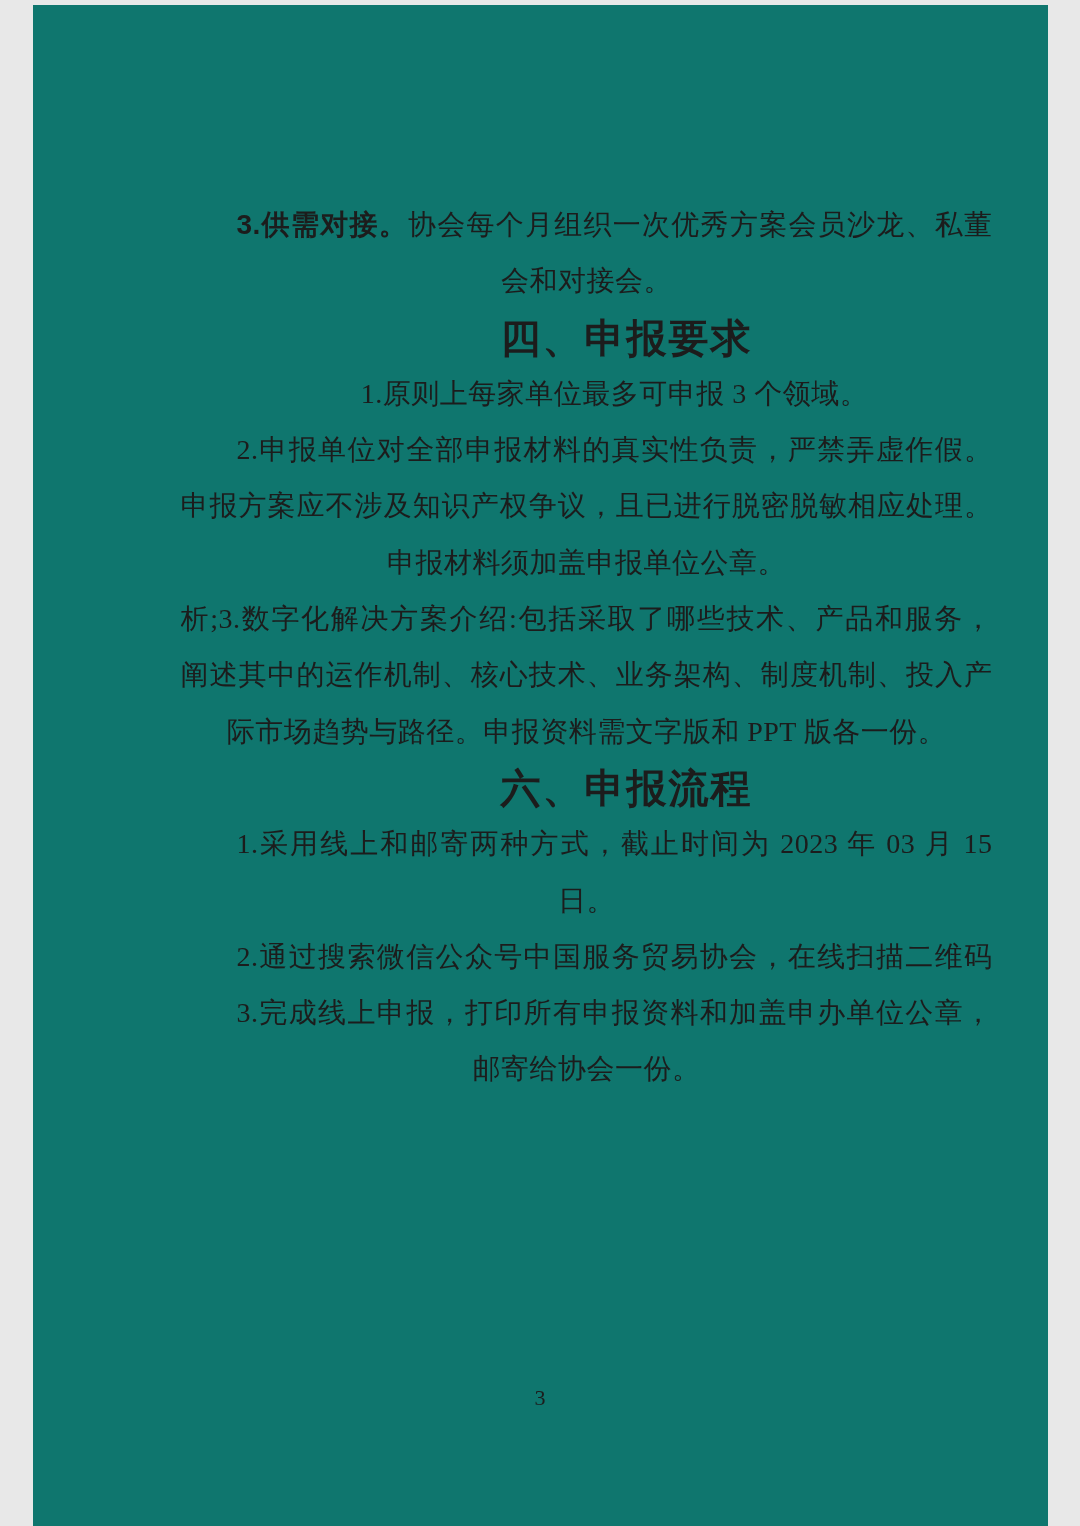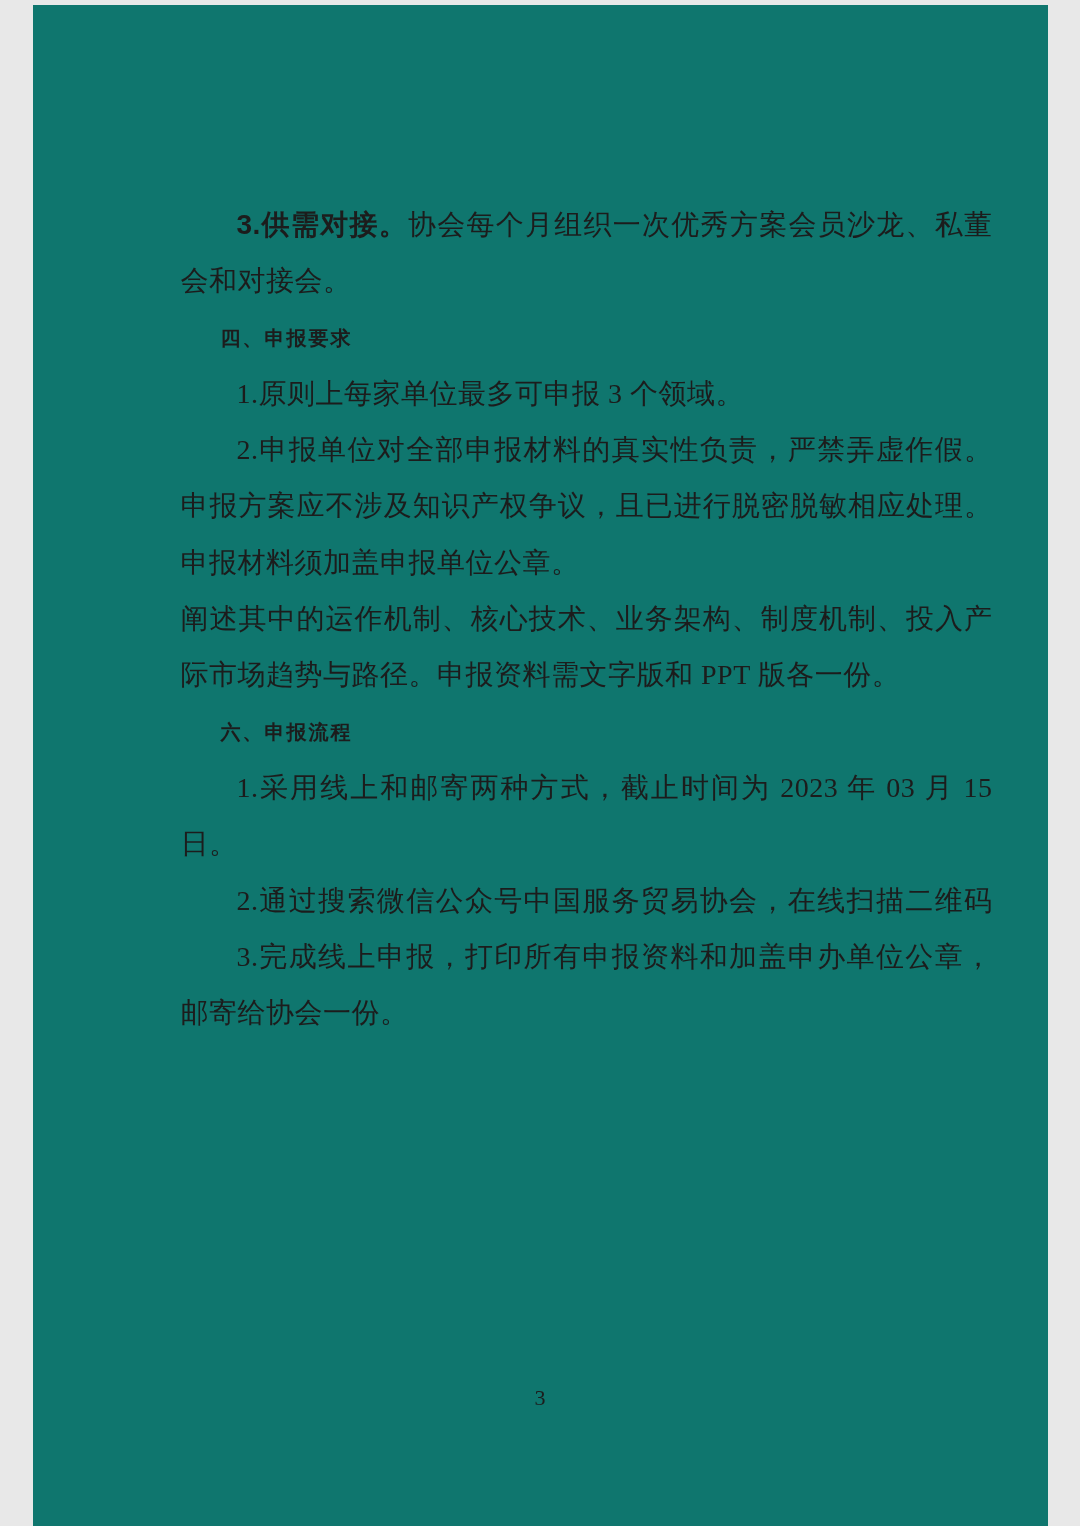--- a/index.html
+++ b/index.html
@@ -20,36 +20,36 @@
   .content {
     position: absolute;
     left: 148px;
     top: 192px;
     width: 812px;
   }
   .line {
     font-size: 28px;
     height: 56.3px;
     line-height: 56.3px;
-    text-align: left;
+    text-align: center;
     letter-spacing: 0.5px;
     overflow: hidden;
   }
   .line.indent {
     text-indent: 2em;
   }
   .line.justify {
     text-align: justify;
     text-align-last: justify;
     text-justify: inter-ideograph;
   }
   .line.heading {
     font-family: "Liberation Sans", "DejaVu Sans", sans-serif;
     font-weight: bold;
-    font-size: 20px;
+    font-size: 40px;
     letter-spacing: 2px;
   }
   .bold-lead {
     font-family: "Liberation Sans", "DejaVu Sans", sans-serif;
     font-weight: bold;
   }
   .page-number {
     position: absolute;
     left: 0;
     right: 0;
@@ -75,20 +75,21 @@
     <div class="line indent">1.原则上每家单位最多可申报 3 个领域。</div>
 
     <div class="line indent justify">2.申报单位对全部申报材料的真实性负责，严禁弄虚作假。</div>
 
     <div class="line justify">申报方案应不涉及知识产权争议，且已进行脱密脱敏相应处理。</div>
 
     <div class="line">申报材料须加盖申报单位公章。</div>
 
 
 
+    <div class="line justify">析;3.数字化解决方案介绍:包括采取了哪些技术、产品和服务，</div>
 
     <div class="line justify">阐述其中的运作机制、核心技术、业务架构、制度机制、投入产</div>
 
 
     <div class="line">际市场趋势与路径。申报资料需文字版和 PPT 版各一份。</div>
 
     <div class="line heading indent">六、申报流程</div>
 
     <div class="line indent justify">1.采用线上和邮寄两种方式，截止时间为 2023 年 03 月 15</div>
 

